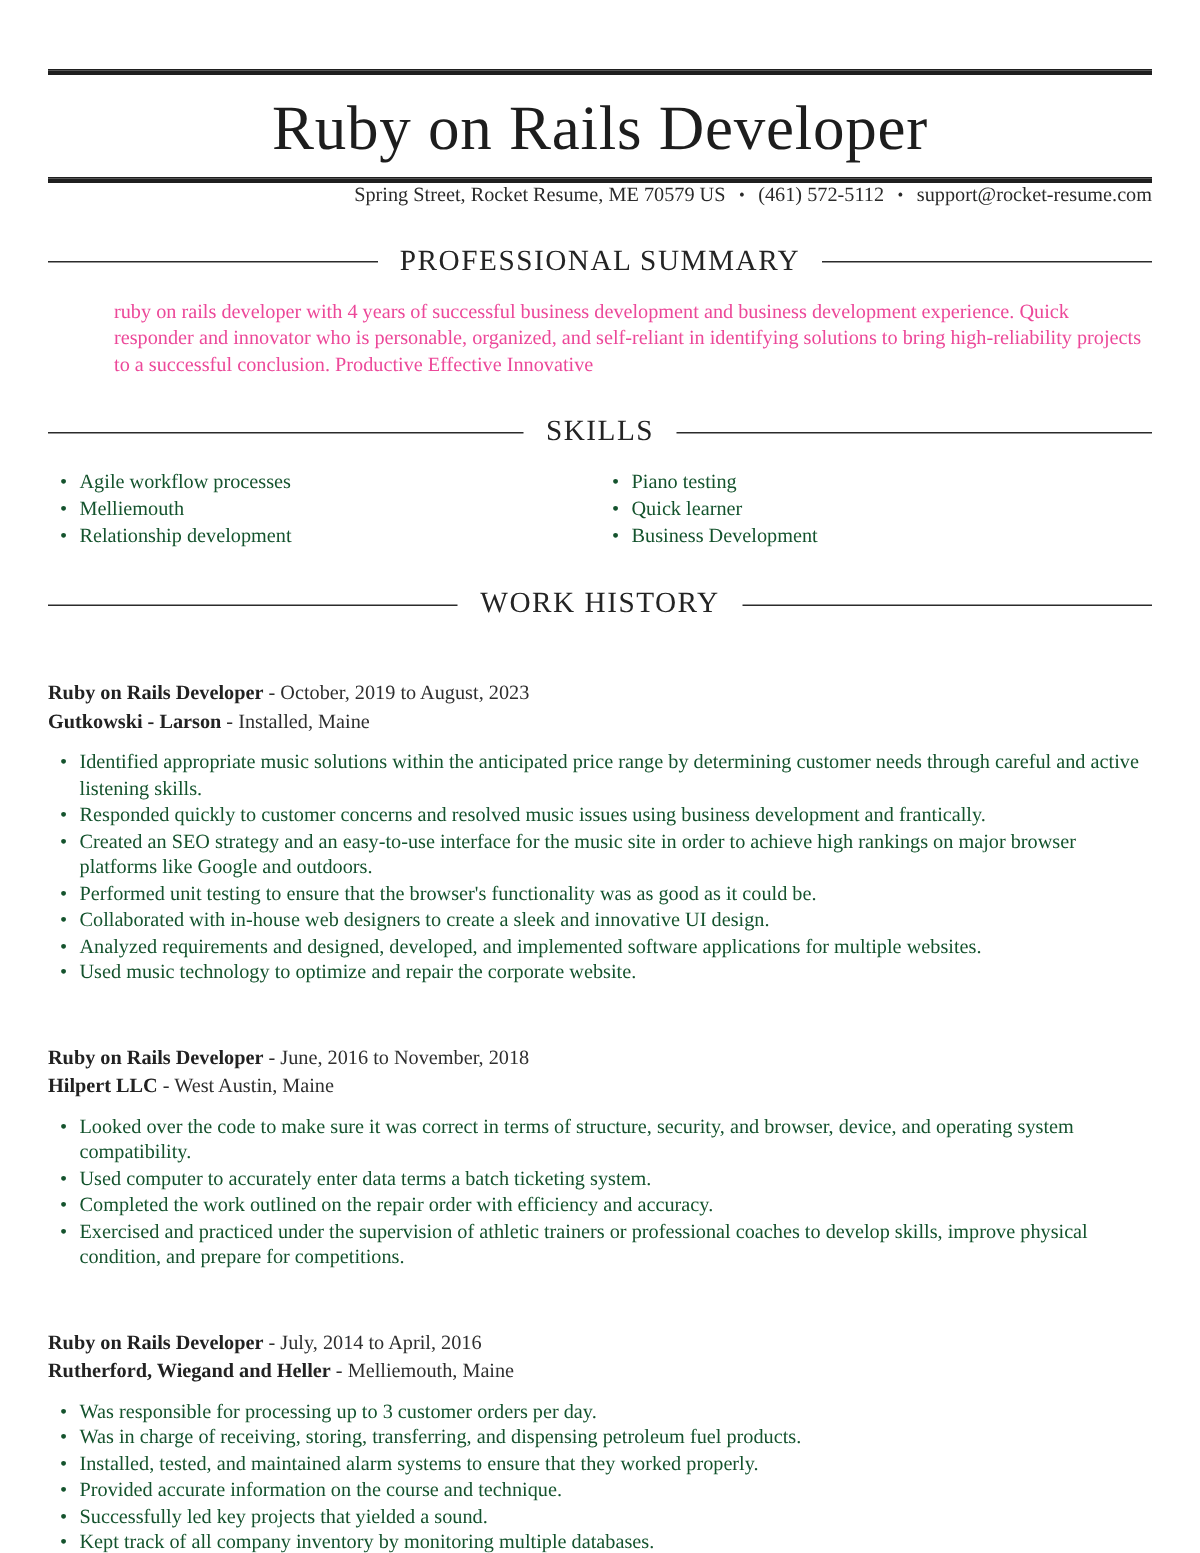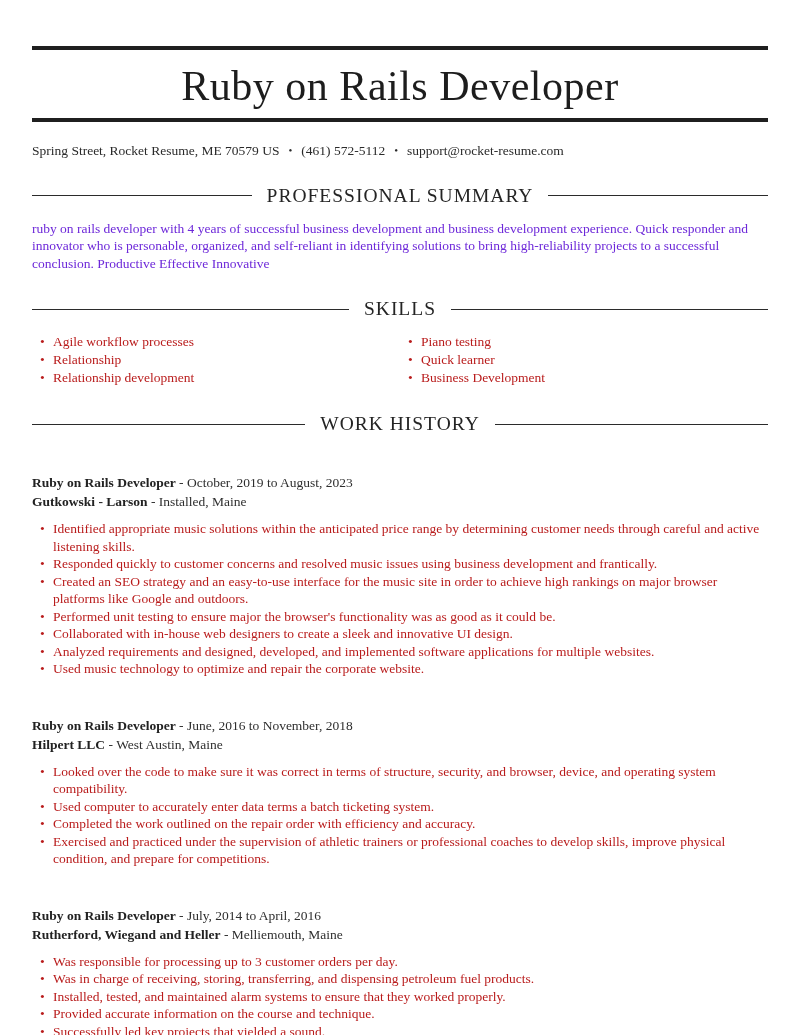--- a/index.html
+++ b/index.html
@@ -21,24 +21,23 @@
     text-align: center;
     font-size: 42px;
     font-weight: 400;
     color: #1d1d1d;
     line-height: 1.18;
     margin: 12px 0 6px 0;
     letter-spacing: 0.5px;
   }
 
   .contact {
-    text-align: left;
+    text-align: right;
     font-size: 13.5px;
     color: #2a2a2a;
-    margin-top: 21px;
   }
   .contact .sep { margin: 0 9px; font-size: 11px; vertical-align: 1px; }
 
   .section-heading {
     display: flex;
     align-items: center;
     gap: 15px;
     margin-top: 26px;
     text-align: center;
   }
@@ -48,31 +47,32 @@
     color: #242424;
     letter-spacing: 1px;
     white-space: nowrap;
     font-weight: 400;
   }
 
   .summary {
     margin-top: 13px;
     font-size: 13.5px;
     line-height: 17.6px;
-    color: #6d28d9;
+    color: #ec4899;
+    margin-left: 44px;
   }
 
   .skills-columns { display: flex; margin-top: 13px; }
   .skills-col { width: 50%; list-style: none; }
   .bullet-item {
     position: relative;
     padding-left: 21px;
     font-size: 13.5px;
     line-height: 18px;
-    color: #b91c1c;
+    color: #14532d;
   }
   .bullet-item::before {
     content: "\2022";
     position: absolute;
     left: 8px;
     top: 0;
   }
 
   .jobs { margin-top: 2px; }
   .job { margin-top: 38px; }
@@ -106,21 +106,21 @@
 
   <div class="section-heading">
     <span class="hline"></span>
     <span class="heading-text">SKILLS</span>
     <span class="hline"></span>
   </div>
 
   <div class="skills-columns">
     <ul class="skills-col" id="skills-left">
         <li class="bullet-item">Agile workflow processes</li>
-        <li class="bullet-item">Relationship</li>
+        <li class="bullet-item">Melliemouth</li>
         <li class="bullet-item">Relationship development</li>
       </ul>
     <ul class="skills-col" id="skills-right">
         <li class="bullet-item">Piano testing</li>
         <li class="bullet-item">Quick learner</li>
         <li class="bullet-item">Business Development</li>
       </ul>
   </div>
 
   <div class="section-heading">
@@ -130,21 +130,21 @@
   </div>
 
   <div class="jobs" id="jobs">
       <div class="job">
         <div class="job-line"><span class="bold">Ruby on Rails Developer</span><span> - October, 2019 to August, 2023</span></div>
         <div class="job-line"><span class="bold">Gutkowski - Larson</span><span> - Installed, Maine</span></div>
         <ul class="job-bullets">
           <li class="bullet-item">Identified appropriate music solutions within the anticipated price range by determining customer needs through careful and active listening skills.</li>
           <li class="bullet-item">Responded quickly to customer concerns and resolved music issues using business development and frantically.</li>
           <li class="bullet-item">Created an SEO strategy and an easy-to-use interface for the music site in order to achieve high rankings on major browser platforms like Google and outdoors.</li>
-          <li class="bullet-item">Performed unit testing to ensure major the browser's functionality was as good as it could be.</li>
+          <li class="bullet-item">Performed unit testing to ensure that the browser's functionality was as good as it could be.</li>
           <li class="bullet-item">Collaborated with in-house web designers to create a sleek and innovative UI design.</li>
           <li class="bullet-item">Analyzed requirements and designed, developed, and implemented software applications for multiple websites.</li>
           <li class="bullet-item">Used music technology to optimize and repair the corporate website.</li>
         </ul>
       </div>
       <div class="job">
         <div class="job-line"><span class="bold">Ruby on Rails Developer</span><span> - June, 2016 to November, 2018</span></div>
         <div class="job-line"><span class="bold">Hilpert LLC</span><span> - West Austin, Maine</span></div>
         <ul class="job-bullets">
           <li class="bullet-item">Looked over the code to make sure it was correct in terms of structure, security, and browser, device, and operating system compatibility.</li>

